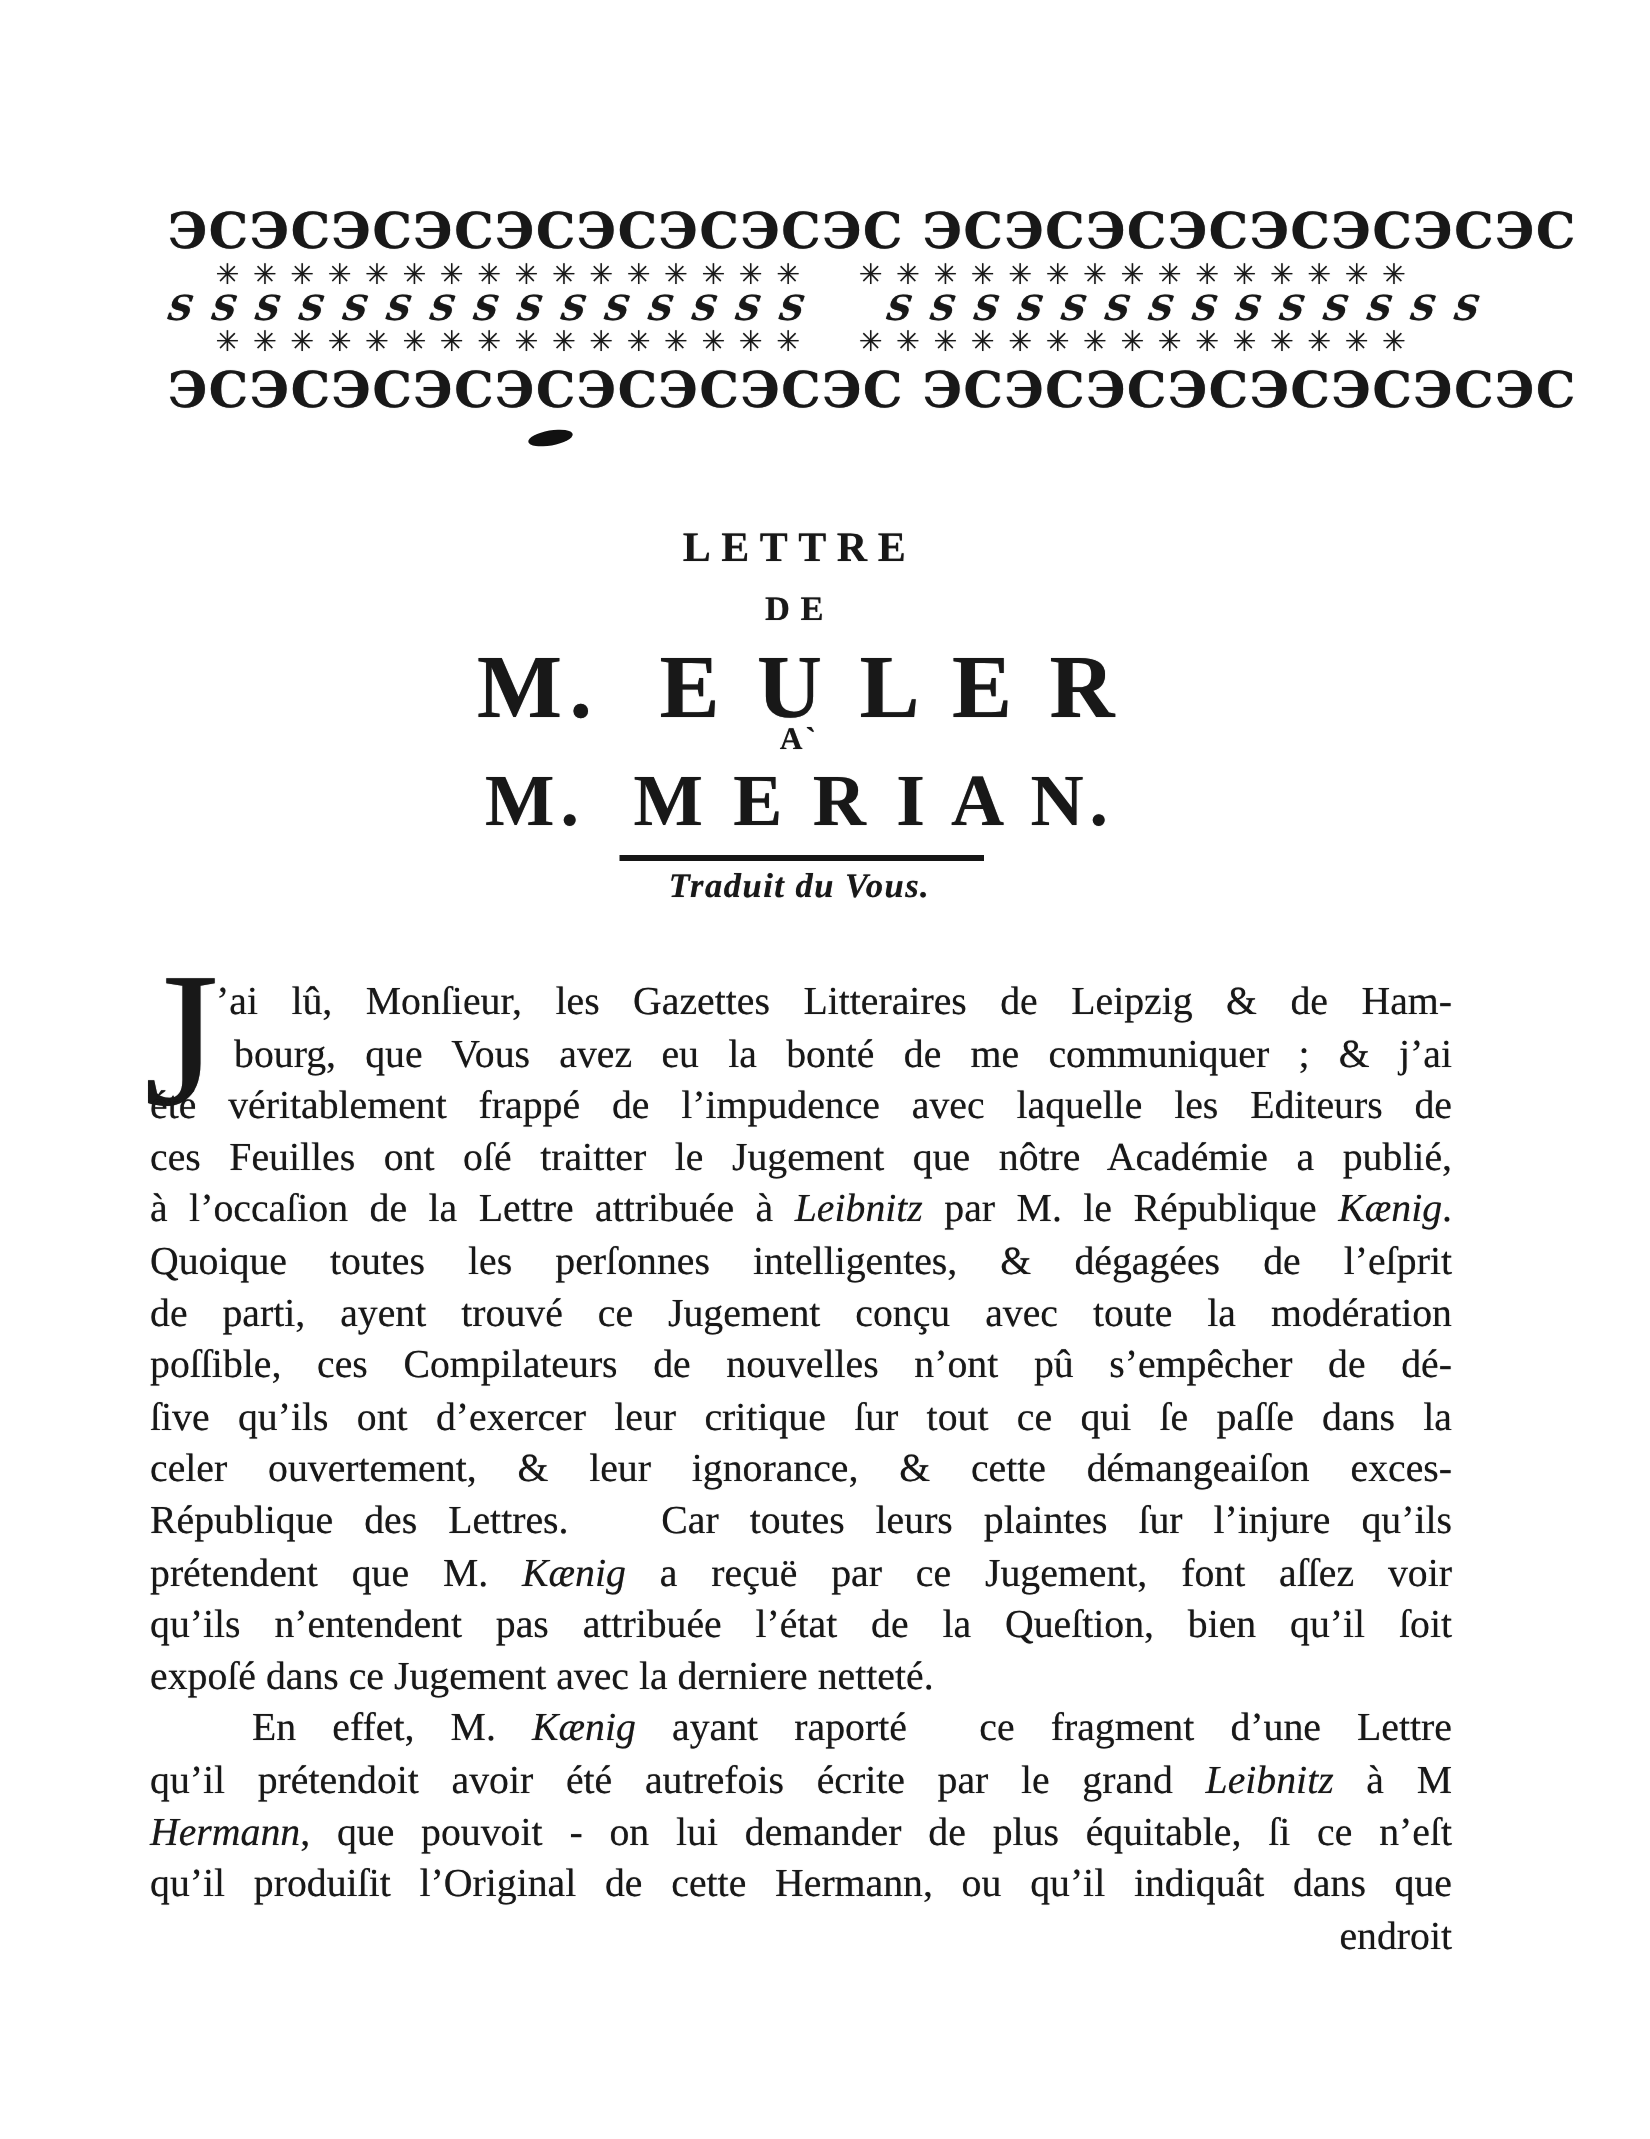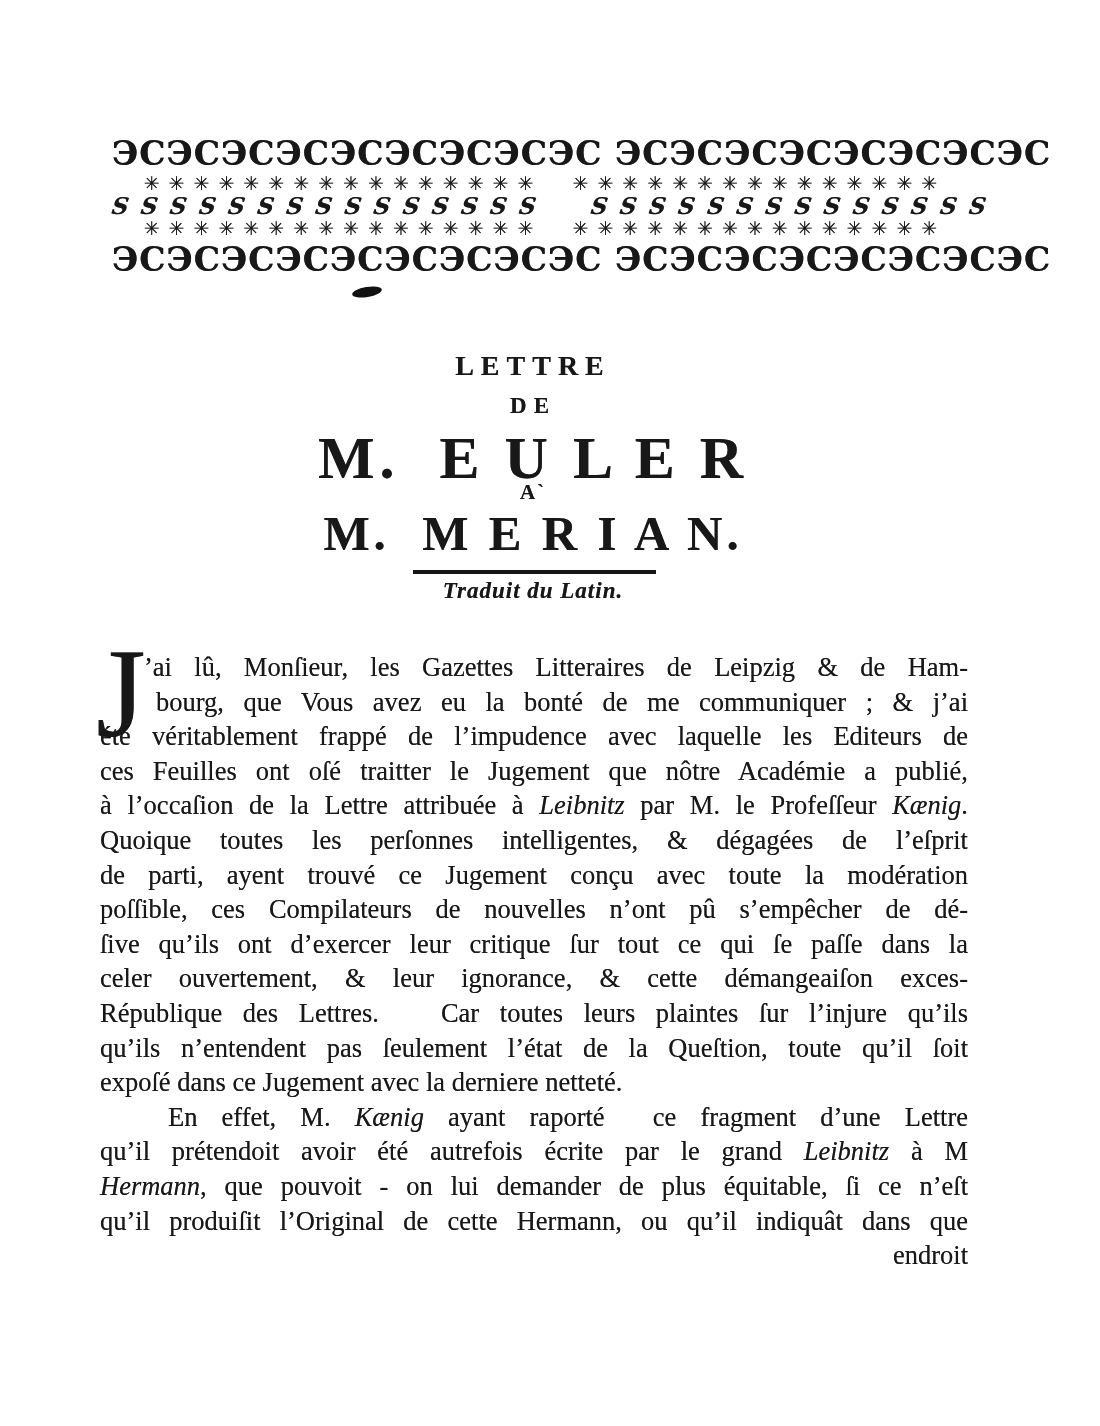--- a/index.html
+++ b/index.html
@@ -60,36 +60,37 @@
     <div id="orn5" class="orn orn-fleuron">ЭСЭСЭСЭСЭСЭСЭСЭСЭС ЭСЭСЭСЭСЭСЭСЭСЭС</div>
   </div>
   <div class="blob"></div>
 
   <div id="t-lettre" class="tc">LETTRE</div>
   <div id="t-de" class="tc">DE</div>
   <div id="t-euler" class="tc">M.  E U L E R</div>
   <div id="t-a" class="tc">A`</div>
   <div id="t-merian" class="tc">M.  M E R I A N.</div>
   <div class="rule"></div>
-  <div id="t-sub" class="tc">Traduit du Latin.</div>
+  <div id="t-sub" class="tc">Traduit du Vous.</div>
 
   <span id="dropcap">J</span>
   <div id="body-lines">
       <div class="bline pad-drop1"><span>’ai lû,  Monſieur,  les Gazettes Litteraires de Leipzig &amp; de Ham-</span></div>
       <div class="bline pad-drop2"><span>bourg,  que Vous avez eu la bonté de me communiquer ;  &amp; j’ai</span></div>
       <div class="bline"><span>été véritablement frappé de l’impudence avec laquelle les Editeurs de</span></div>
       <div class="bline"><span>ces Feuilles ont oſé traitter le Jugement que nôtre Académie a publié,</span></div>
-      <div class="bline"><span>à l’occaſion de la Lettre attribuée à </span><span class="it">Leibnitz</span><span> par M. le Profeſſeur </span><span class="it">Kænig</span><span>.</span></div>
+      <div class="bline"><span>à l’occaſion de la Lettre attribuée à </span><span class="it">Leibnitz</span><span> par M. le République </span><span class="it">Kænig</span><span>.</span></div>
       <div class="bline"><span>Quoique toutes les perſonnes intelligentes, &amp; dégagées de l’eſprit</span></div>
       <div class="bline"><span>de parti, ayent trouvé ce Jugement conçu avec toute la modération</span></div>
       <div class="bline"><span>poſſible, ces Compilateurs de nouvelles n’ont pû s’empêcher de dé-</span></div>
       <div class="bline"><span>ſive qu’ils ont d’exercer leur critique ſur tout ce qui ſe paſſe dans la</span></div>
       <div class="bline"><span>celer ouvertement, &amp; leur ignorance, &amp; cette démangeaiſon exces-</span></div>
       <div class="bline"><span>République des Lettres.&nbsp;&nbsp; Car toutes leurs plaintes ſur l’injure qu’ils</span></div>
-      <div class="bline"><span>qu’ils n’entendent pas ſeulement l’état de la Queſtion, toute qu’il ſoit</span></div>
+      <div class="bline"><span>prétendent que M. </span><span class="it">Kænig</span><span> a reçuë par ce Jugement, font aſſez voir</span></div>
+      <div class="bline"><span>qu’ils n’entendent pas attribuée l’état de la Queſtion, bien qu’il ſoit</span></div>
       <div class="bline left"><span>expoſé dans ce Jugement avec la derniere netteté.</span></div>
       <div class="bline pad-indent"><span>En effet, M. </span><span class="it">Kænig</span><span> ayant raporté&nbsp; ce fragment d’une Lettre</span></div>
       <div class="bline"><span>qu’il prétendoit avoir été autrefois écrite par le grand </span><span class="it">Leibnitz</span><span> à M</span></div>
       <div class="bline"><span class="it">Hermann</span><span>, que pouvoit - on lui demander de plus équitable, ſi ce n’eſt</span></div>
       <div class="bline"><span>qu’il produiſit l’Original de cette Hermann, ou qu’il indiquât dans que</span></div>
       <div class="bline right"><span>endroit</span></div>
     </div>
 
 </div>
 

